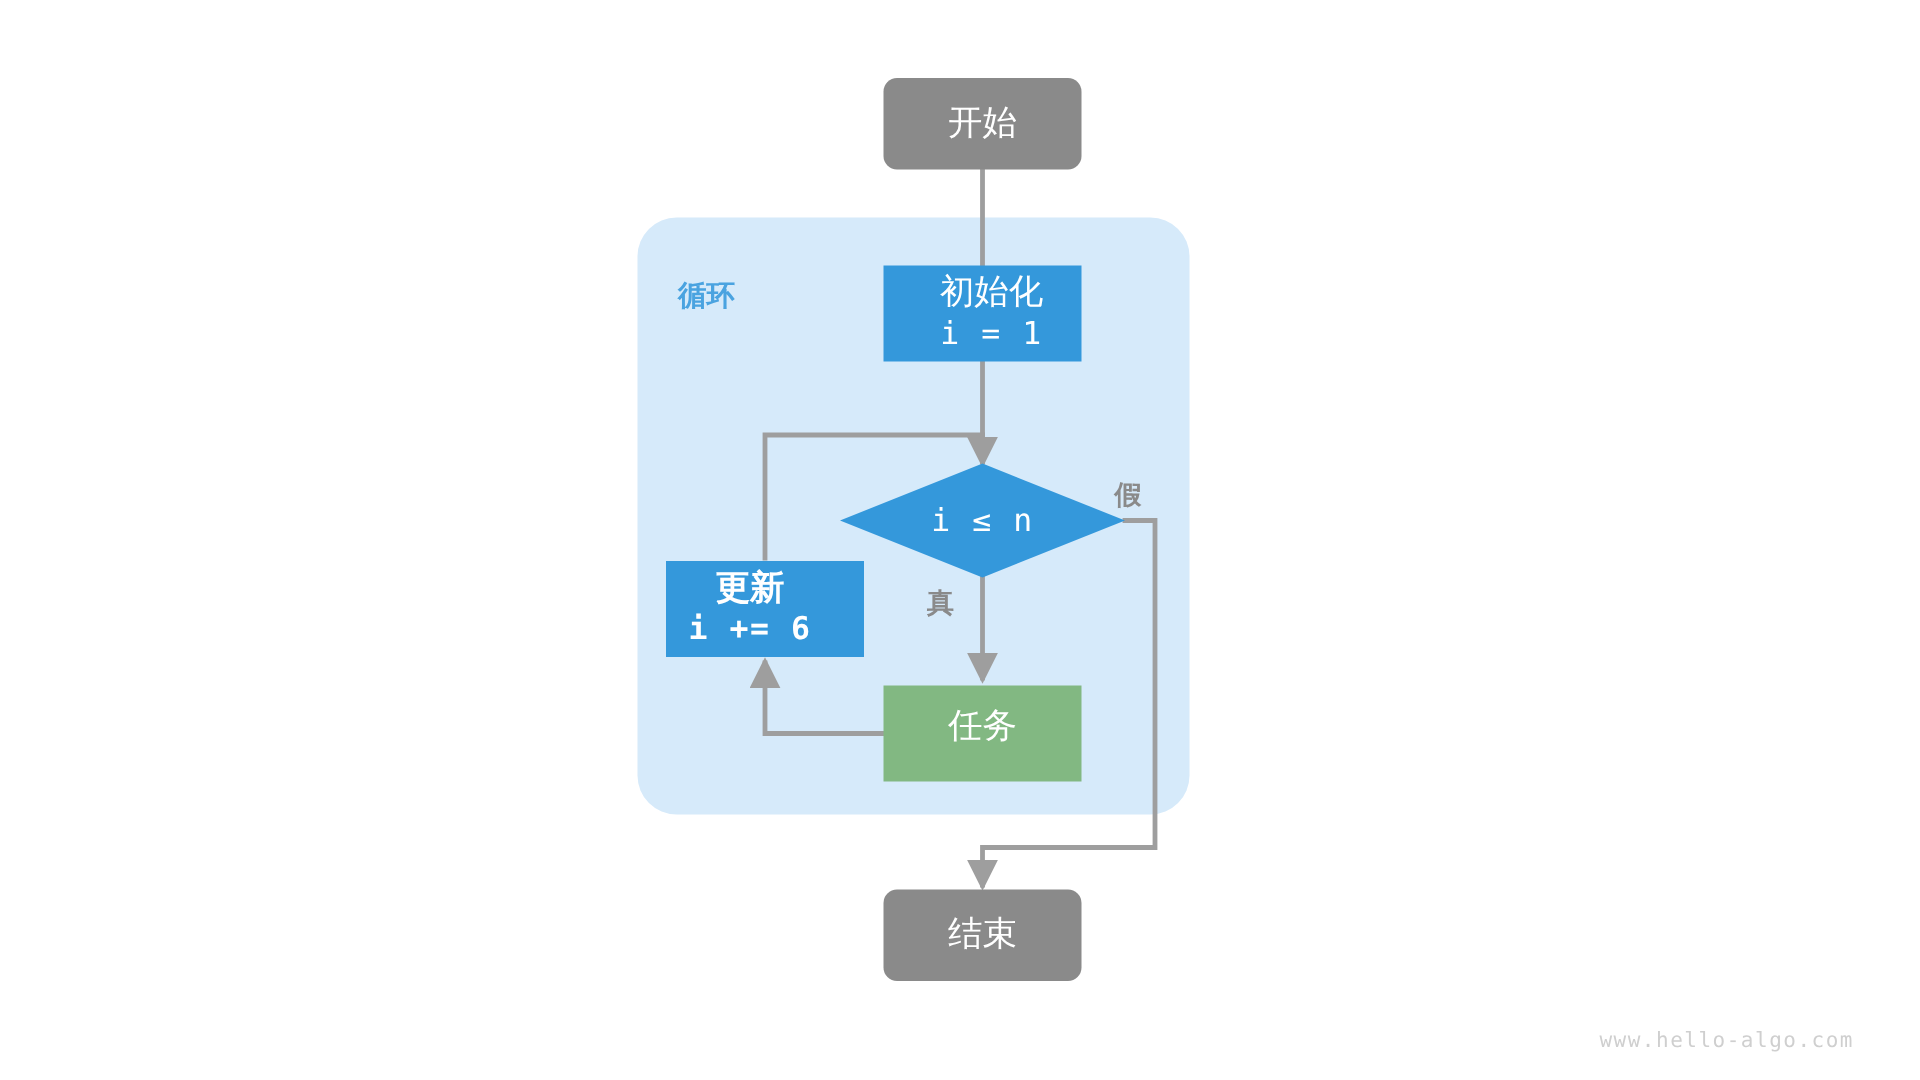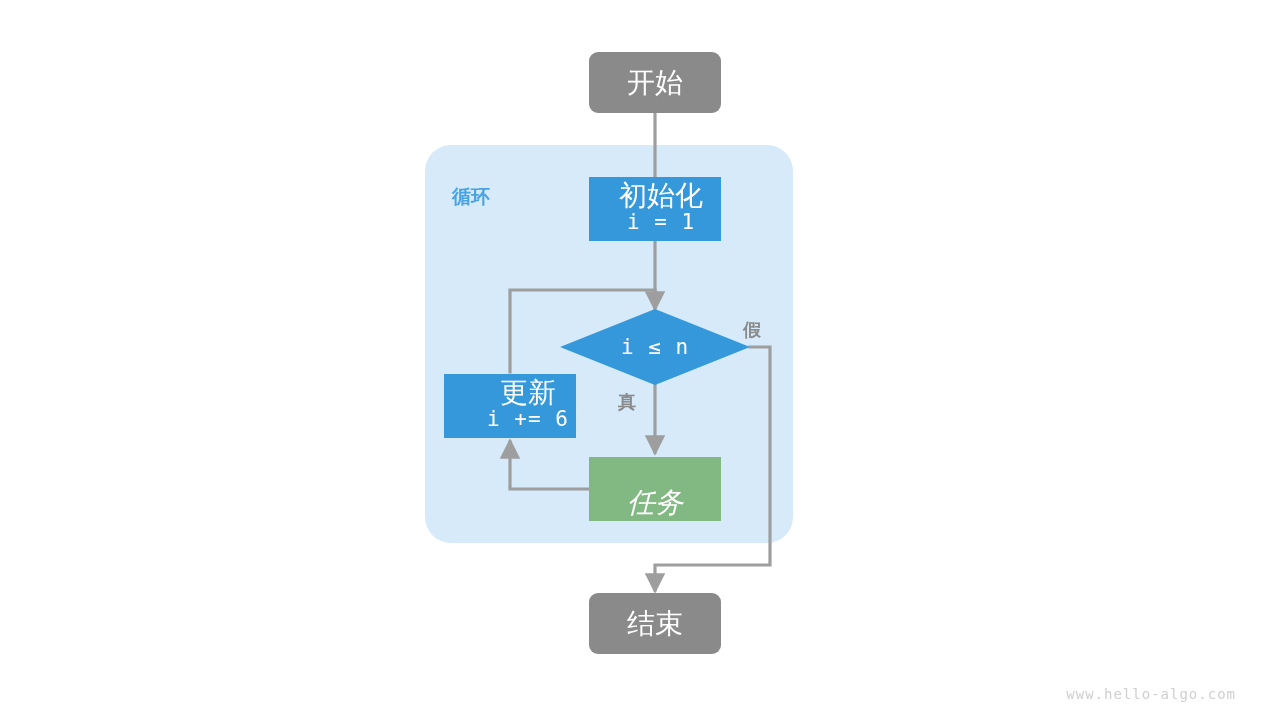--- a/index.html
+++ b/index.html
@@ -24,21 +24,21 @@
     position: absolute;
     display: flex;
     flex-direction: column;
     align-items: center;
     justify-content: center;
     text-align: center;
     pointer-events: none;
   }
   .t-han {
     font-family: "DejaVu Sans", "Liberation Sans", sans-serif;
-    font-size: 28px;
+    font-size: 23px;
     line-height: 27px;
     color: #ffffff;
   }
   .t-mono {
     font-family: "DejaVu Sans Mono", "Liberation Mono", monospace;
     font-size: 21px;
     line-height: 27px;
     color: #ffffff;
     letter-spacing: 1px;
     text-align: center;
@@ -112,26 +112,26 @@
 
 <div class="node-text" style="left:589px; top:177px; width:144px; height:64px;">
   <div class="t-han">初始化</div>
   <div class="t-mono">i = 1</div>
 </div>
 
 <div class="node-text" style="left:560px; top:312px; width:190px; height:70px;">
   <div class="t-mono">i ≤ n</div>
 </div>
 
-<div class="node-text" style="left:472px; top:374px; width:112px; height:64px;">
+<div class="node-text" style="left:444px; top:374px; width:112px; height:64px;font-weight:bold;">
   <div class="t-han">更新</div>
   <div class="t-mono">i += 6</div>
 </div>
 
-<div class="node-text" style="left:589px; top:470px; width:132px; height:64px;font-style:italic;">
+<div class="node-text" style="left:589px; top:452px; width:132px; height:64px;">
   <div class="t-han">任务</div>
 </div>
 
 <div class="node-text" style="left:589px; top:593px; width:132px; height:61px;">
   <div class="t-han">结束</div>
 </div>
 
 <div class="edge-label" style="left:618px; top:390px;">真</div>
 
 <div class="edge-label" style="left:743px; top:318px;">假</div>

